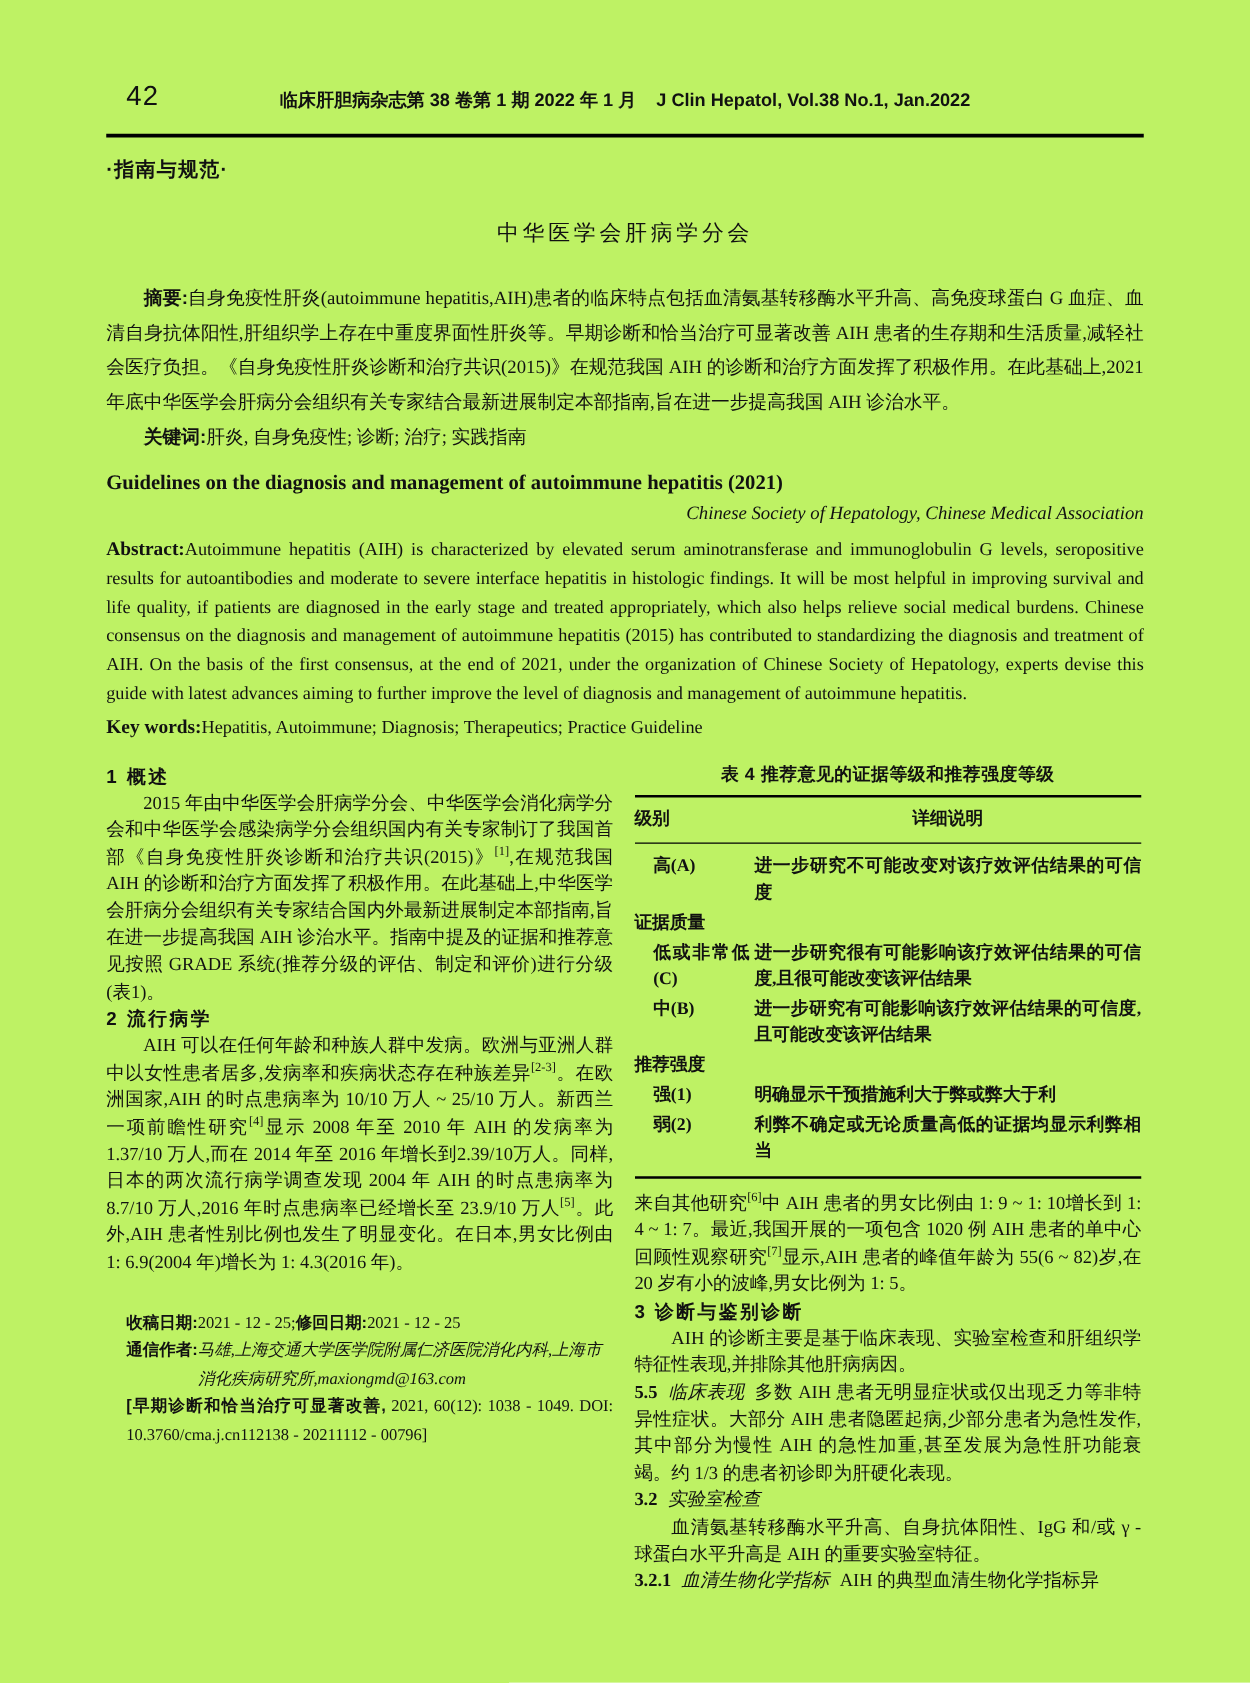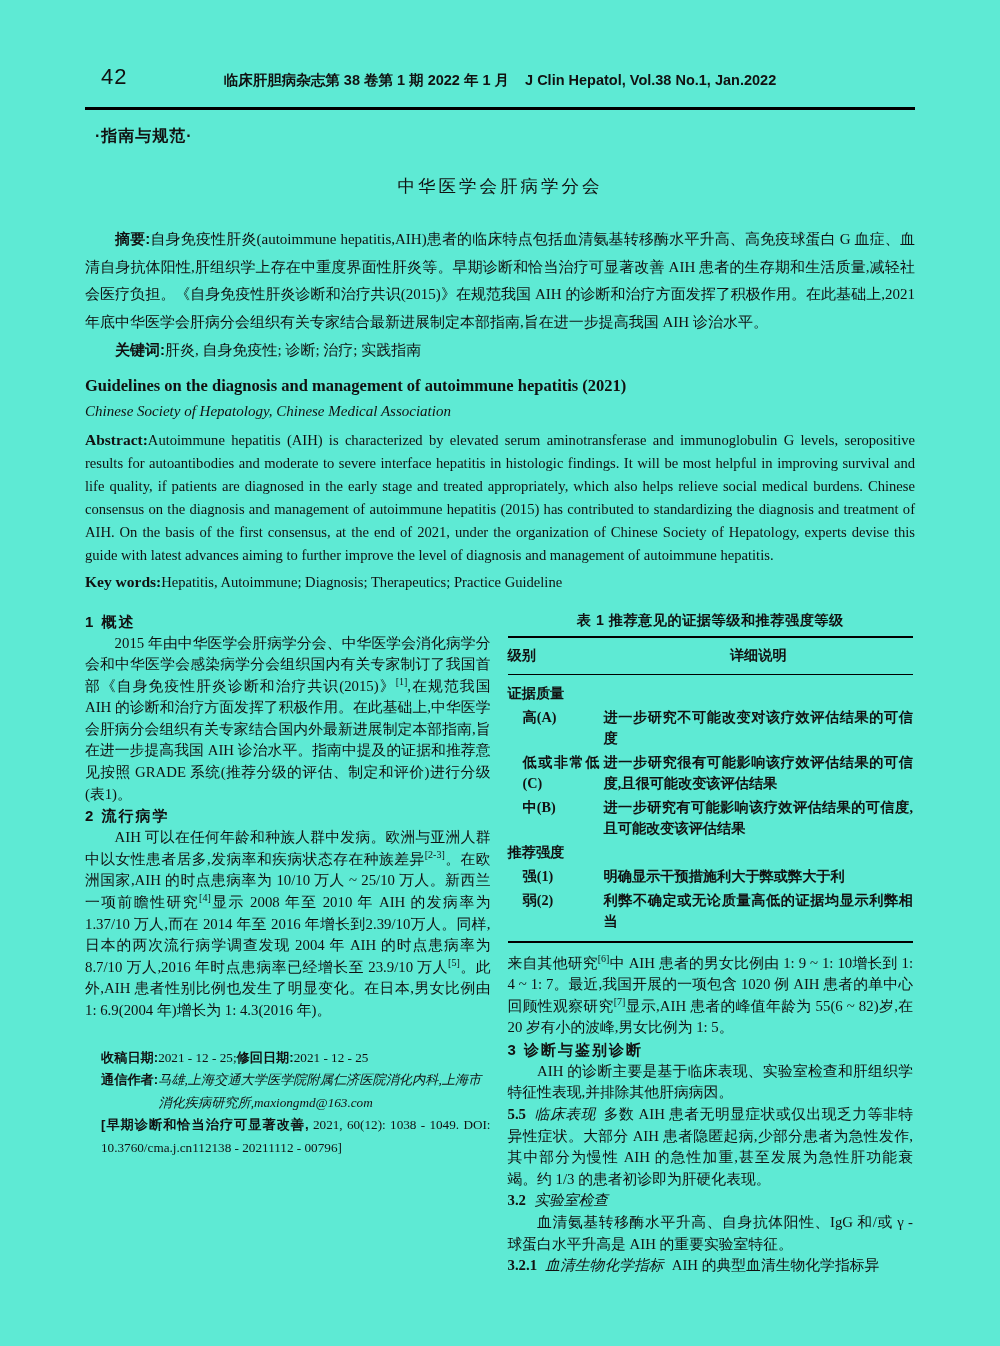--- a/index.html
+++ b/index.html
@@ -2,44 +2,44 @@
 <html><head>
 <meta charset="utf-8">
 <style>
   * { margin:0; padding:0; box-sizing:border-box; }
   html,body { background:#ffffff; }
   body {
     width:1000px; height:1346px; overflow:hidden;
     color:#111;
     font-family:"Liberation Serif","DejaVu Serif",serif;
   }
-  .page { width:1000px; height:1346px; padding:66px 85px 0; position:relative; background:#5eead4; }
+  .page { width:1000px; height:1346px; padding:66px 85px 0; position:relative; background:#bef264; }
 
   
   .header { position:relative; height:28px; }
   .pageno { position:absolute; left:16px; top:-2px; font-family:"Liberation Sans","DejaVu Sans",sans-serif; font-size:22px; letter-spacing:1px; }
   .jline { text-align:center; padding-top:5px; font-family:"Liberation Sans","DejaVu Sans",sans-serif; font-weight:600; font-size:14.5px; }
   .jline .en-part { margin-left:16px; }
   .head-rule { border-bottom:3px solid #000; margin-top:13px; }
 
-  .column-mark { margin-top:16px; margin-left:10px; font-family:"Liberation Sans","DejaVu Sans",sans-serif; font-weight:600; font-size:16px; letter-spacing:1px; }
+  .column-mark { margin-top:16px; margin-left:0; font-family:"Liberation Sans","DejaVu Sans",sans-serif; font-weight:600; font-size:16px; letter-spacing:1px; }
 
   .title { margin-top:15px; text-align:center; font-size:29px; font-weight:700; letter-spacing:1px; }
   .author { margin-top:27px; text-align:center; font-size:17.5px; letter-spacing:3px; }
 
   
   .cn-abstract { margin-top:27px; font-size:15px; line-height:27.5px; text-align:justify; }
   .cn-abstract p { text-indent:2em; }
   .cn-abstract b { font-family:"Liberation Sans","DejaVu Sans",sans-serif; font-weight:700; }
   sup { font-size:10px; line-height:0; }
 
   
   .en-block { margin-top:11px; }
   .en-title { font-size:16.5px; font-weight:700; }
-  .en-authors { margin-top:7px; font-style:italic; font-size:15px; }
+  .en-authors { margin-top:7px; font-style:italic; font-size:15px;text-align:right; }
   .en-abs { margin-top:8px; font-size:14.6px; line-height:23px; text-align:justify; }
   .en-lab { font-size:15.5px; font-weight:700; }
   .en-kw { margin-top:3px; font-size:14.6px; line-height:23px; }
 
   
   .cols { display:flex; gap:17px; margin-top:17px; }
   .col { width:405.5px; font-size:14.8px; line-height:21.6px; text-align:justify; }
   .col h2 { font-family:"Liberation Sans","DejaVu Sans",sans-serif; font-size:15px; font-weight:700; line-height:22px; letter-spacing:2px; }
   .col p.ind { text-indent:2em; }
   .col p.cont { text-indent:0; }
@@ -107,33 +107,33 @@
       <p class="ind">AIH 可以在任何年龄和种族人群中发病。欧洲与亚洲人群中以女性患者居多,发病率和疾病状态存在种族差异<sup>[2-3]</sup>。在欧洲国家,AIH 的时点患病率为 10/10 万人 ~ 25/10 万人。新西兰一项前瞻性研究<sup>[4]</sup>显示 2008 年至 2010 年 AIH 的发病率为 1.37/10 万人,而在 2014 年至 2016 年增长到2.39/10万人。同样,日本的两次流行病学调查发现 2004 年 AIH 的时点患病率为 8.7/10 万人,2016 年时点患病率已经增长至 23.9/10 万人<sup>[5]</sup>。此外,AIH 患者性别比例也发生了明显变化。在日本,男女比例由 1: 6.9(2004 年)增长为 1: 4.3(2016 年)。</p>
 
       <div class="footnote">
         <p><b>收稿日期:</b><span>2021 - 12 - 25;</span><b>修回日期:</b><span>2021 - 12 - 25</span></p>
         <p class="fn-hang"><b>通信作者:</b><span class="kai">马雄,上海交通大学医学院附属仁济医院消化内科,上海市消化疾病研究所,maxiongmd@163.com</span></p>
         <p class="fn-pub"><b>[早期诊断和恰当治疗可显著改善,</b><span> 2021, 60(12): 1038 - 1049. DOI: 10.3760/cma.j.cn112138 - 20211112 - 00796]</span></p>
       </div>
     </div>
 
     <div class="col">
-      <div class="tbl-caption">表 1  推荐意见的证据等级和推荐强度等级</div>
+      <div class="tbl-caption">表 4  推荐意见的证据等级和推荐强度等级</div>
       <div class="tbl">
         <div class="tbl-head">
           <span>级别</span>
           <span class="c2">详细说明</span>
         </div>
         <div class="tbl-body" id="tbl-body">
-            <div class="trow cat">
-              <span class="lbl">证据质量</span>
-            </div>
             <div class="trow">
               <span class="lbl">高(A)</span>
               <span class="desc">进一步研究不可能改变对该疗效评估结果的可信度</span>
+            </div>
+            <div class="trow cat">
+              <span class="lbl">证据质量</span>
             </div>
             <div class="trow">
               <span class="lbl">低或非常低(C)</span>
               <span class="desc">进一步研究很有可能影响该疗效评估结果的可信度,且很可能改变该评估结果</span>
             </div>
             <div class="trow">
               <span class="lbl">中(B)</span>
               <span class="desc">进一步研究有可能影响该疗效评估结果的可信度,且可能改变该评估结果</span>
             </div>
             <div class="trow cat">

